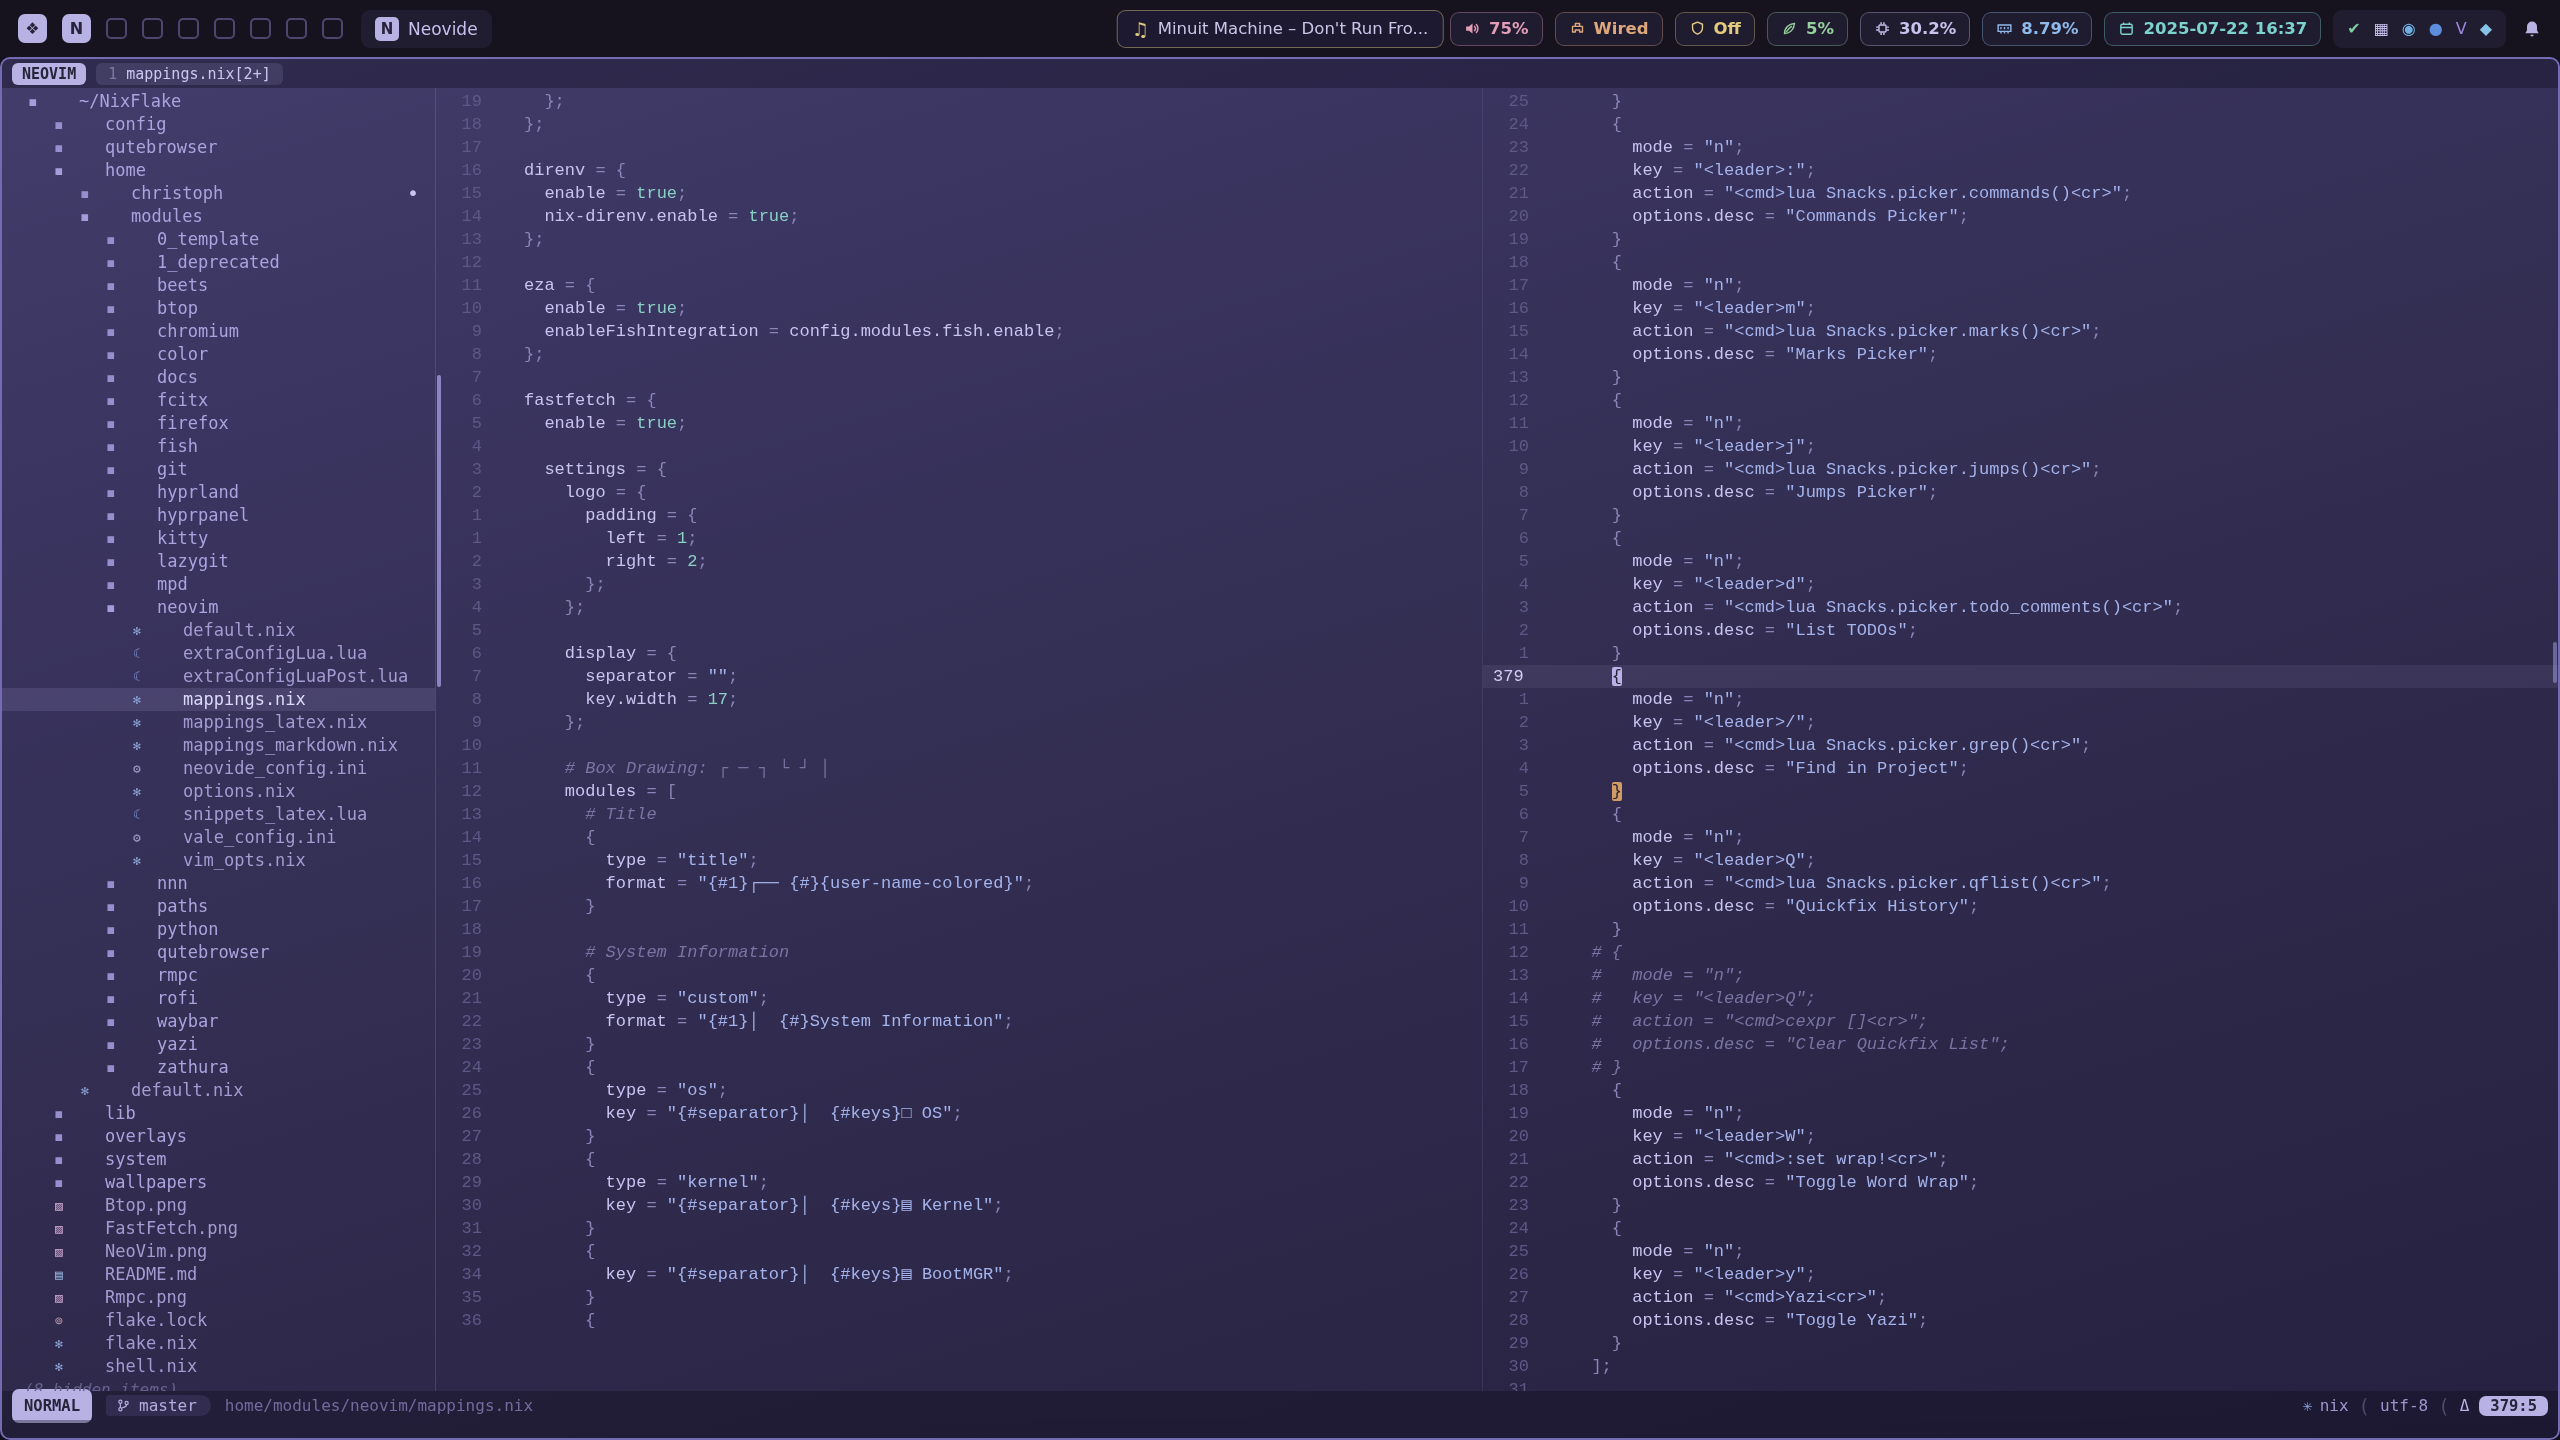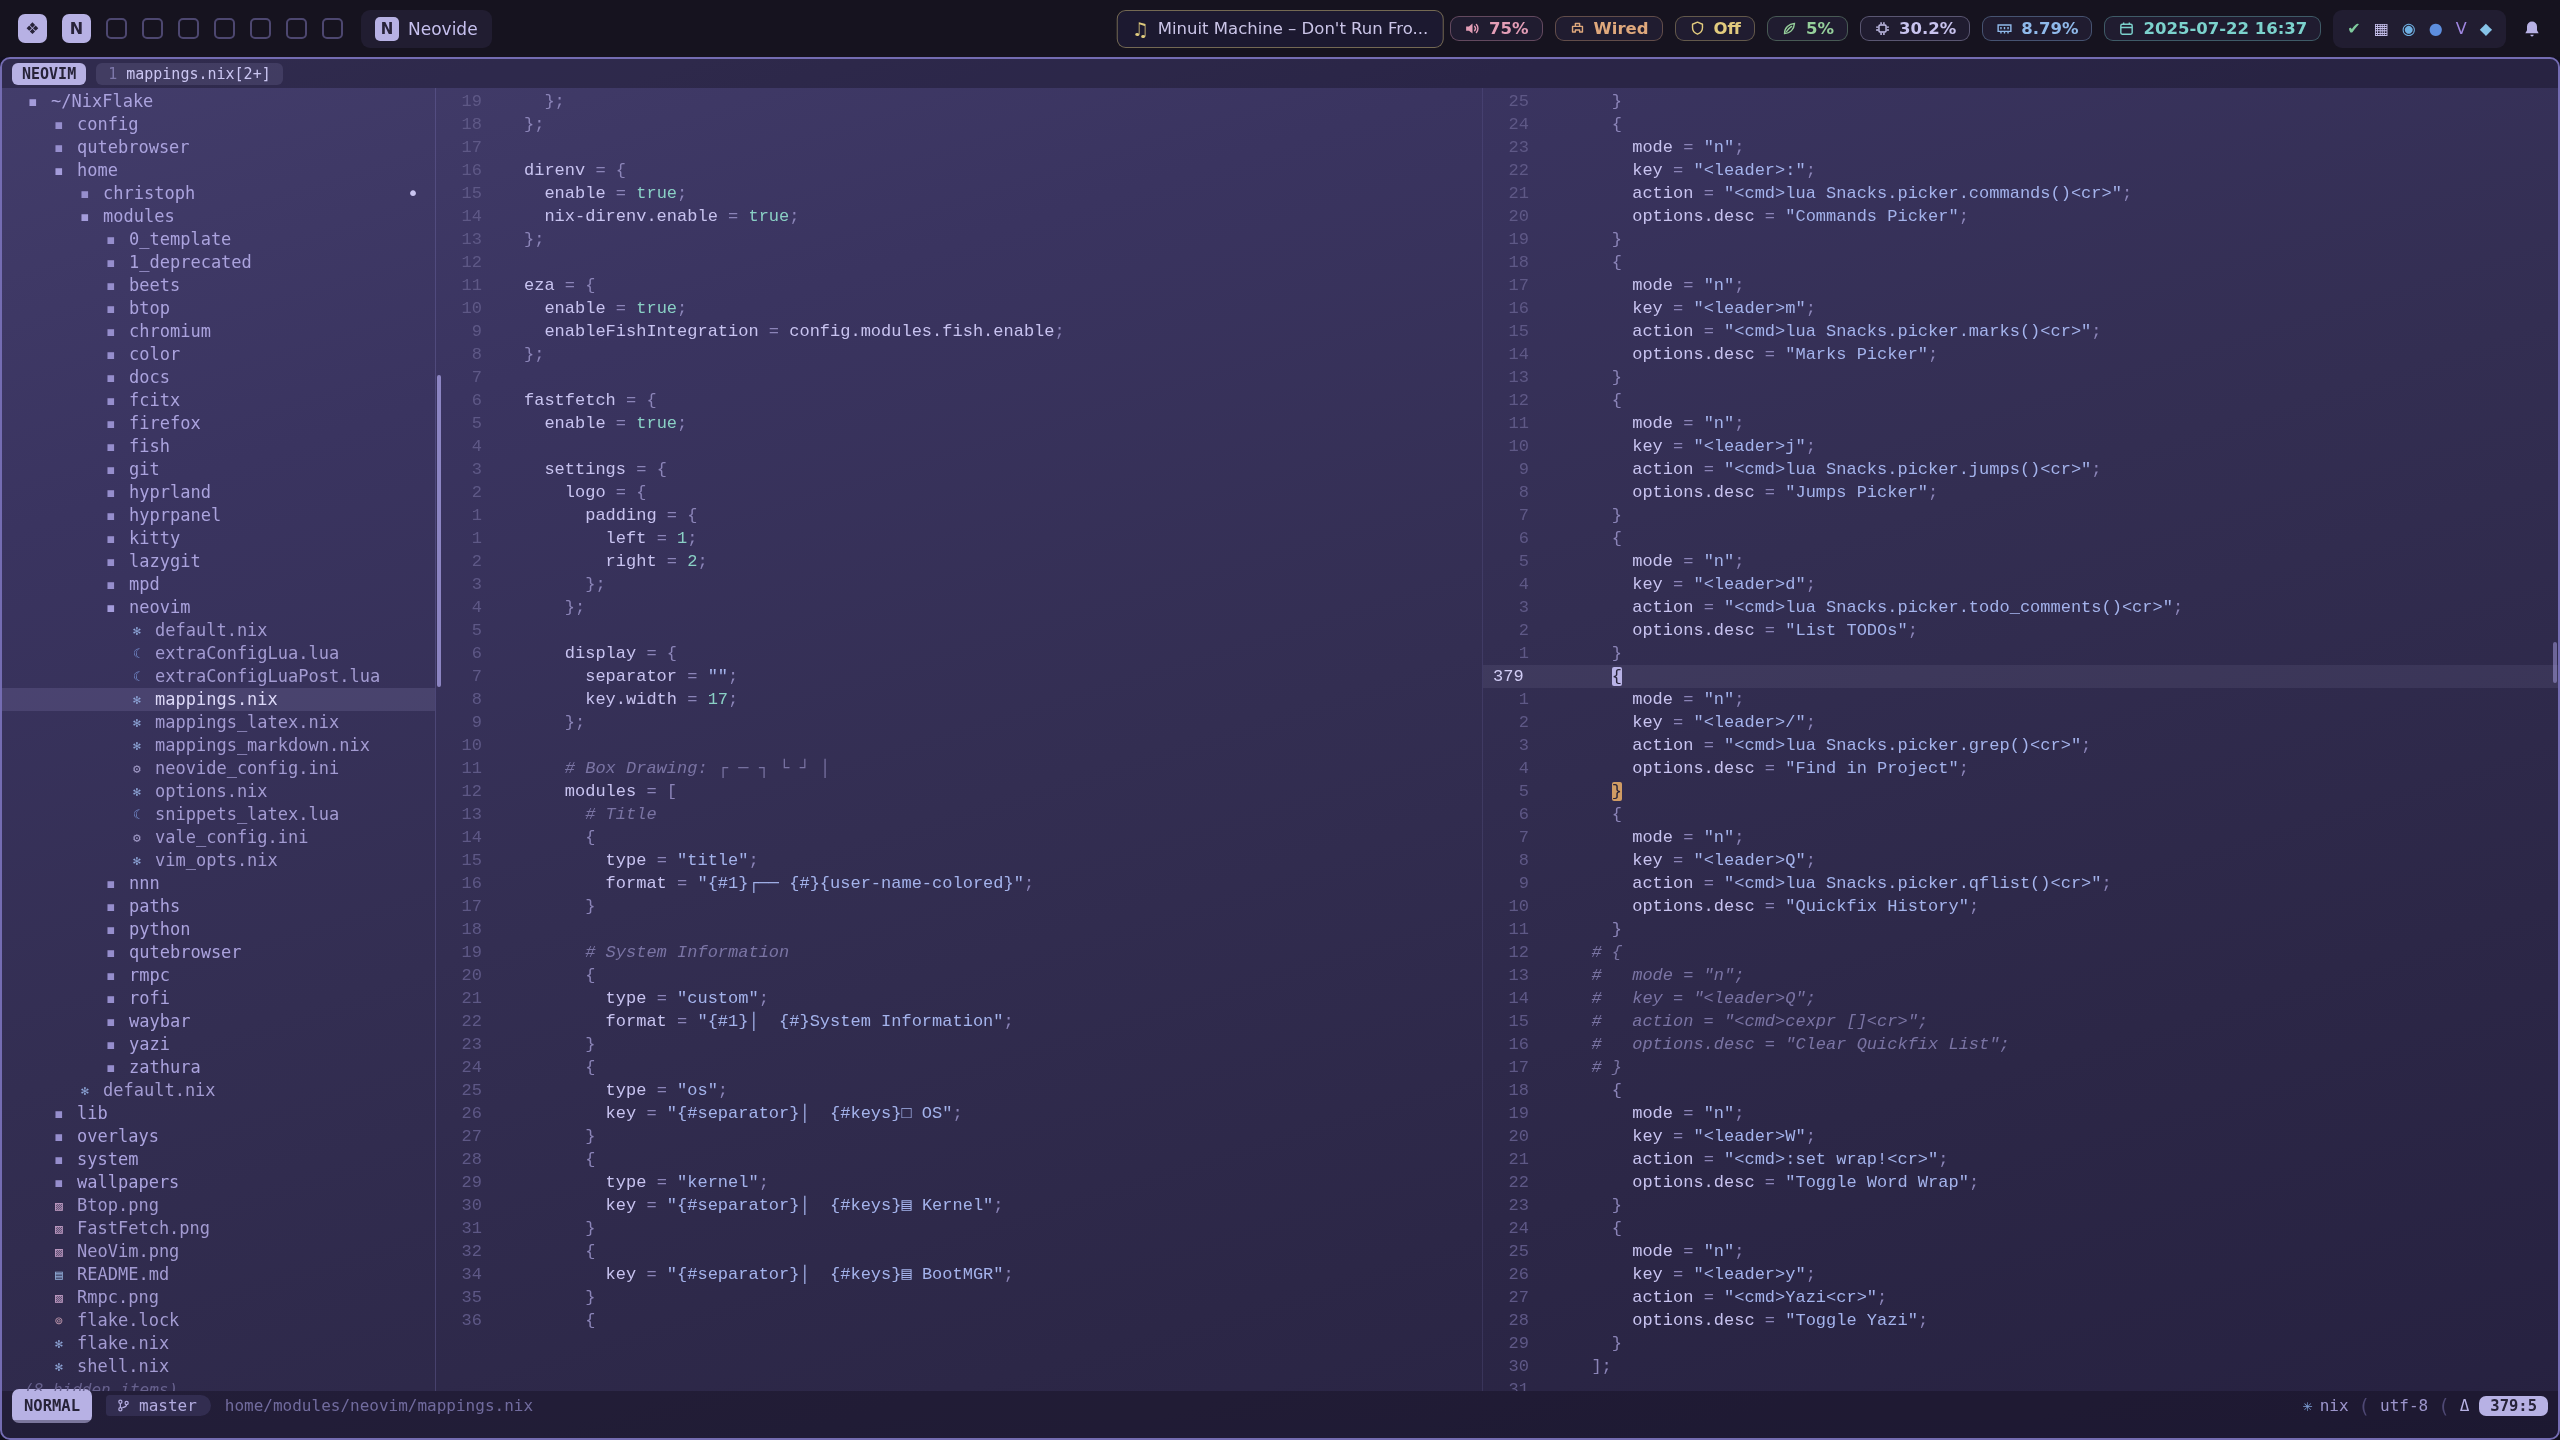--- a/index.html
+++ b/index.html
@@ -13,21 +13,21 @@
   .ws-empty { width: 21px; height: 21px; border-radius: 5px; border: 2px solid #4d4770; }
   .pill { display: flex; align-items: center; gap: 9px; background: #211d31; border-radius: 9px; height: 38px; padding: 0 14px; }
   .app-badge { width: 24px; height: 24px; border-radius: 5px; background: #b7b1e4; color: #28233a; font-weight: 700; font-size: 15px; display: flex; align-items: center; justify-content: center; }
   .app-title { color: #c6c0ee; font-size: 17px; }
   .bar-center { position: absolute; left: 50%; top: 50%; transform: translate(-50%,-50%); }
   .music-pill { border: 1px solid rgba(224,204,126,0.45); background: #1c1930; }
   .music-note { color: #e0cc7e; font-size: 19px; }
   .music-title { color: #cbc5e8; font-size: 16.5px; }
   .bar-right { margin-left: auto; display: flex; align-items: center; gap: 12px; }
   .mods { display: flex; gap: 12px; }
-  .mod { display: flex; align-items: center; gap: 8px; height: 25px; padding: 0 13px; border-radius: 9px; background: #201c30; border: 1px solid; font-size: 16.5px; font-weight: 600; }
+  .mod { display: flex; align-items: center; gap: 8px; height: 34px; padding: 0 13px; border-radius: 9px; background: #201c30; border: 1px solid; font-size: 16.5px; font-weight: 600; }
   .mod-icon { display: flex; }
   .mod-icon svg { width: 17px; height: 17px; }
   .tray-pill { gap: 13px; }
   .tray-icon { font-size: 16px; line-height: 1; }
   .bell { color: #b7b1e4; display: flex; margin-left: 4px; }
   .bell svg { width: 20px; height: 20px; }
 
   
   .win { height: 1383px; border: 2px solid #746cb2; border-radius: 10px; overflow: hidden; display: flex; flex-direction: column;
          background: linear-gradient(163deg, #433d6b 0%, #3a3460 22%, #332e52 48%, #2c2747 75%, #262140 100%); }
@@ -36,21 +36,21 @@
   .tab { display: flex; align-items: center; gap: 9px; background: rgba(190,184,240,0.13); border-radius: 6px; padding: 2px 12px; font-family: "DejaVu Sans Mono", monospace; font-size: 15px; }
   .tab-num { color: #7d77a9; }
   .tab-label { color: #cbc6f2; }
 
   .bodyrow { flex: 1; display: flex; min-height: 0; }
 
   
   .tree { width: 434px; flex: none; border-right: 1px solid rgba(130,122,190,0.3); padding-top: 2px; font-family: "DejaVu Sans Mono", monospace; font-size: 17px; position: relative; overflow: hidden; }
   .trow { height: 23px; line-height: 23px; display: flex; align-items: center; white-space: nowrap; }
   .ticon { width: 22px; flex: none; text-align: center; font-size: 13px; margin-right: 7px; }
-  .tlabel { color: #a39bd2; }
+  .tlabel { color: #a39bd2; margin-left: 28px; }
   .trow.folder .tlabel { color: #aba3de; }
   .trow.current { background: rgba(185,179,233,0.14); }
   .trow.current .tlabel { color: #ddd9f8; }
   .tbadge { margin-left: auto; margin-right: 16px; color: #c9c4f0; font-size: 20px; }
   .tfooter { height: 23px; line-height: 23px; color: #67618e; font-style: italic; padding-left: 22px; font-size: 16px; }
 
   
   .pane { position: relative; padding-top: 2px; overflow: hidden; font-family: Liberation Mono, monospace; font-size: 17px; }
   .pane-left { width: 1046px; flex: none; }
   .pane-right { flex: 1; border-left: 1px solid rgba(130,122,190,0.18); }

